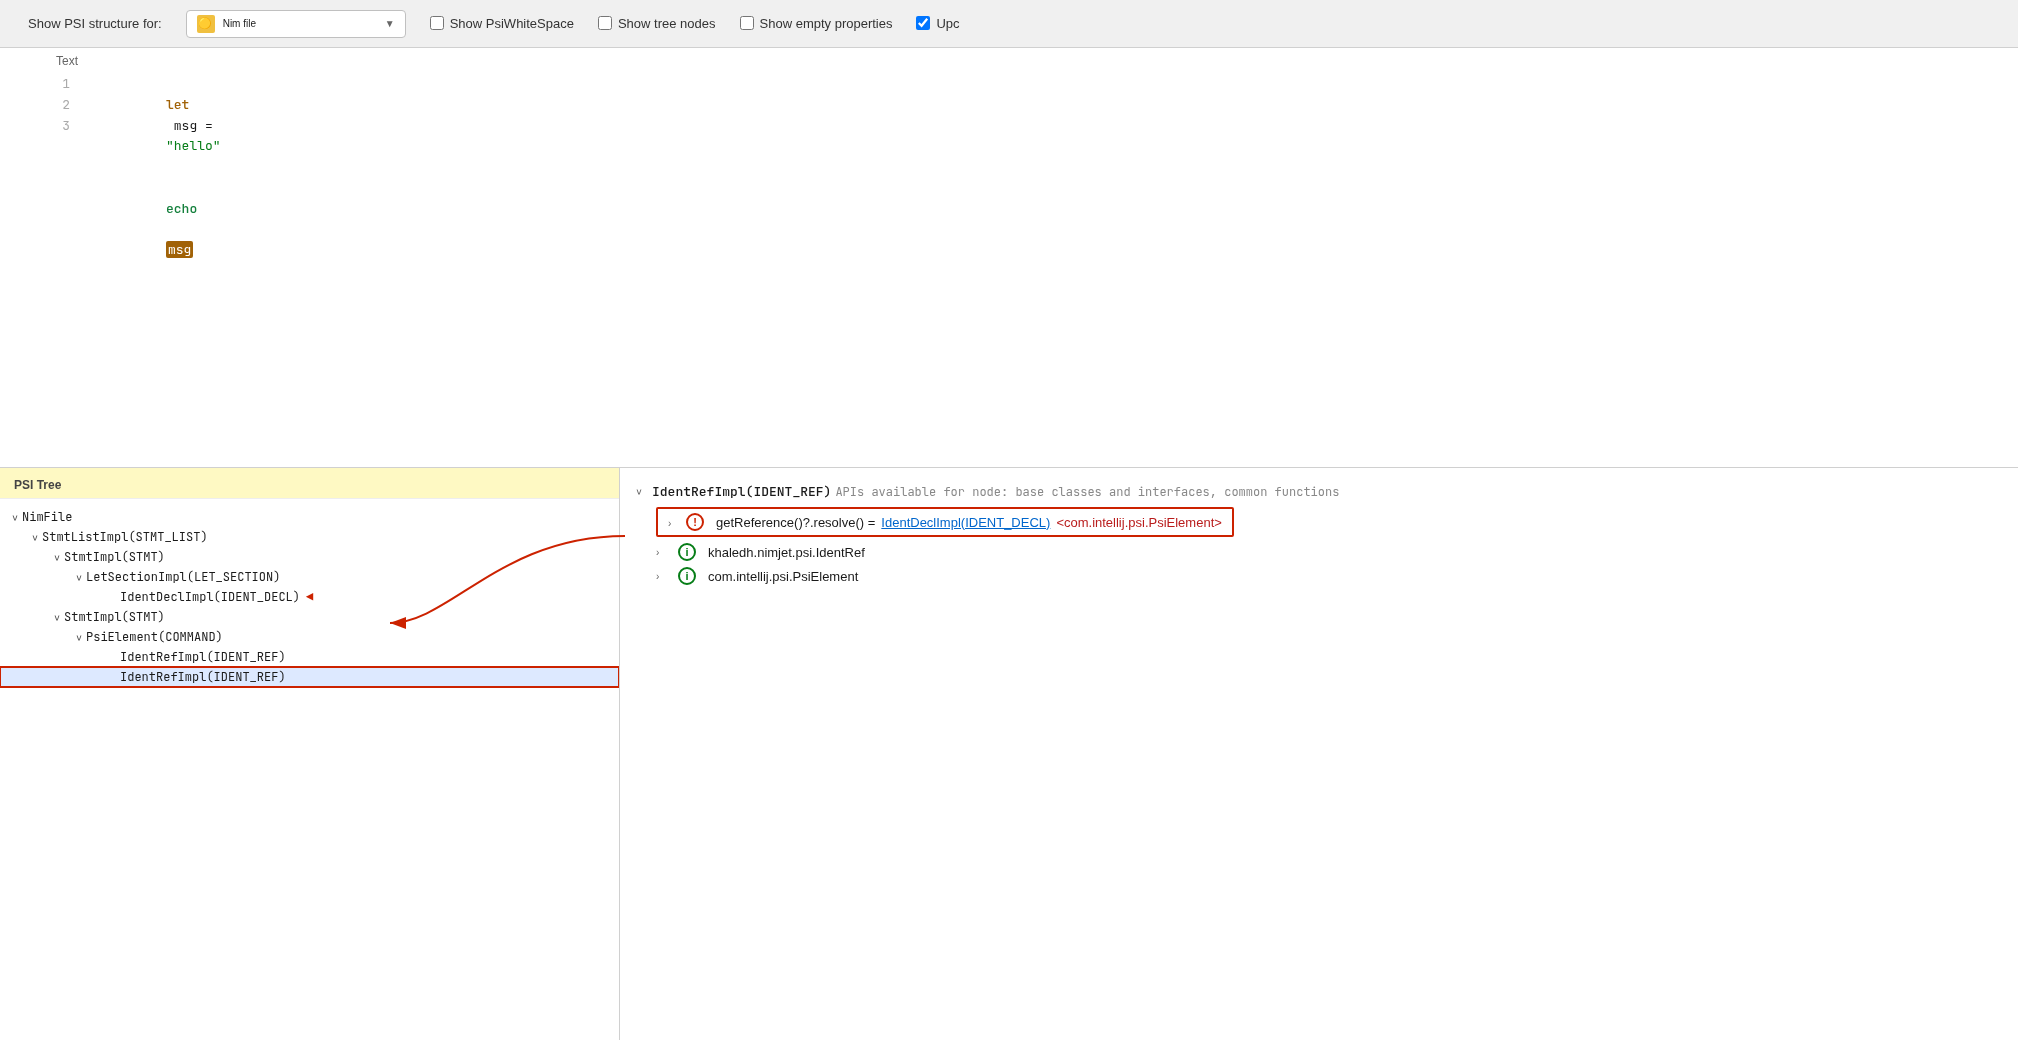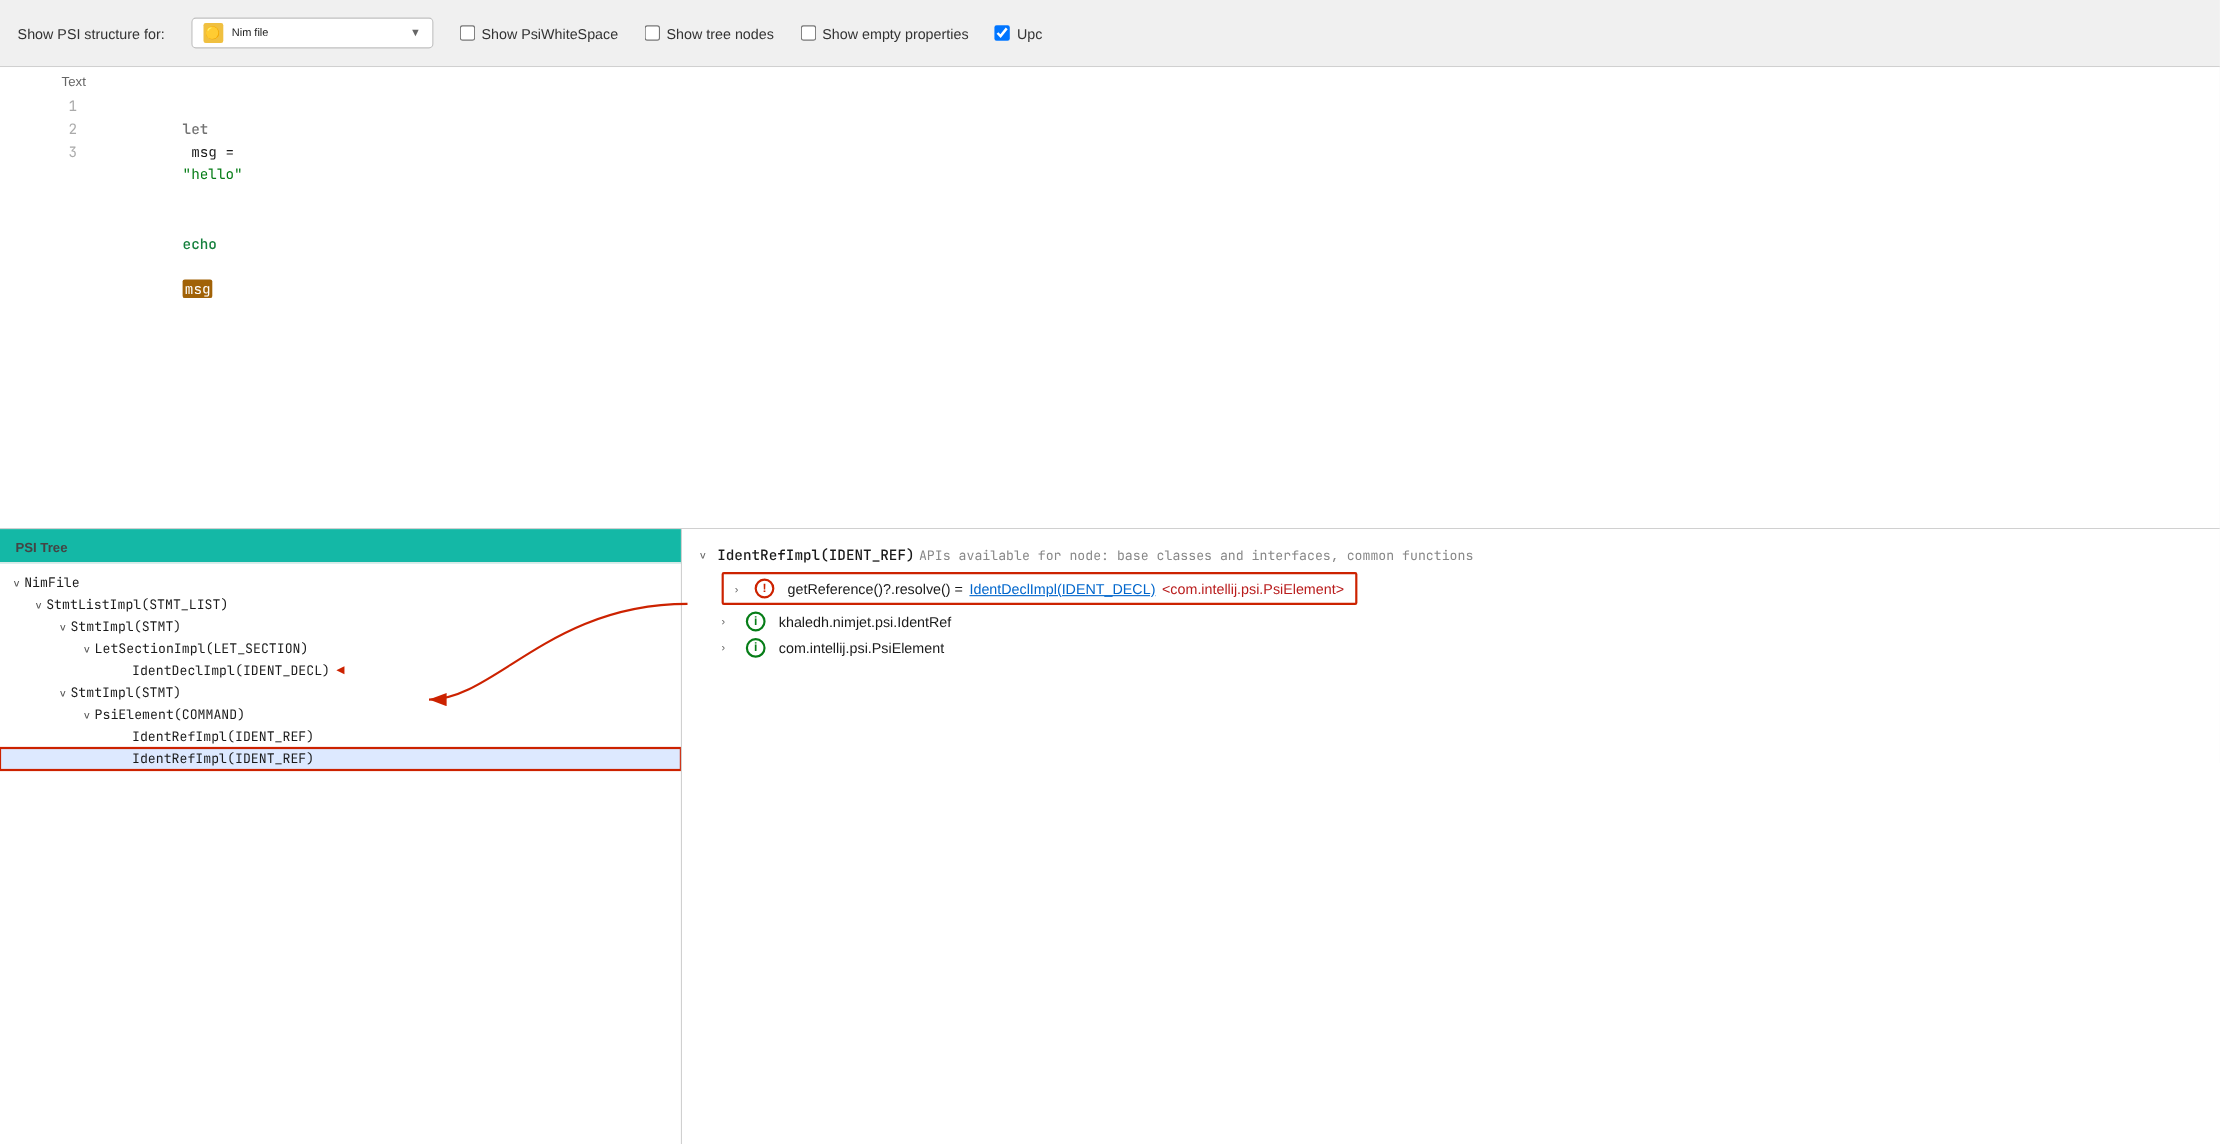--- a/index.html
+++ b/index.html
@@ -11,22 +11,22 @@
       width: 2018px;
       min-height: 1040px;
     }
 
     
     .toolbar {
       display: flex;
       align-items: center;
       background: #f0f0f0;
       border-bottom: 1px solid #d0d0d0;
-      padding: 0 16px;
-      height: 61px;
+      padding: 0 28px;
+      height: 48px;
       gap: 24px;
     }
     .toolbar-label {
       font-size: 13px;
       color: #333;
       white-space: nowrap;
     }
     .toolbar-dropdown {
       display: flex;
       align-items: center;
@@ -114,21 +114,21 @@
       font-size: 13px;
     }
     .code-content {
       flex: 1;
       padding: 4px 8px;
       line-height: 1.6;
     }
     .code-line {
       white-space: pre;
     }
-    .kw-let { color: #737373; font-weight: 500; }
+    .kw-let { color: #a16207; font-weight: 500; }
     .kw-echo { color: #15803d; font-weight: 500; }
     .str-val { color: #067d17; }
     .msg-highlight {
       background: #a16207;
       color: white;
       border-radius: 2px;
       padding: 0 2px;
     }
 
     
@@ -145,21 +145,21 @@
       background: white;
       display: flex;
       flex-direction: column;
     }
     .panel-header {
       font-size: 12px;
       font-weight: 600;
       color: #444;
       padding: 10px 14px 6px;
       border-bottom: 1px solid #eee;
-      background: #14b8a6;
+      background: #fef9c3;
     }
     .tree-content {
       flex: 1;
       padding: 8px 0;
       overflow-y: auto;
     }
     .tree-node {
       display: flex;
       align-items: center;
       padding: 2px 0;

